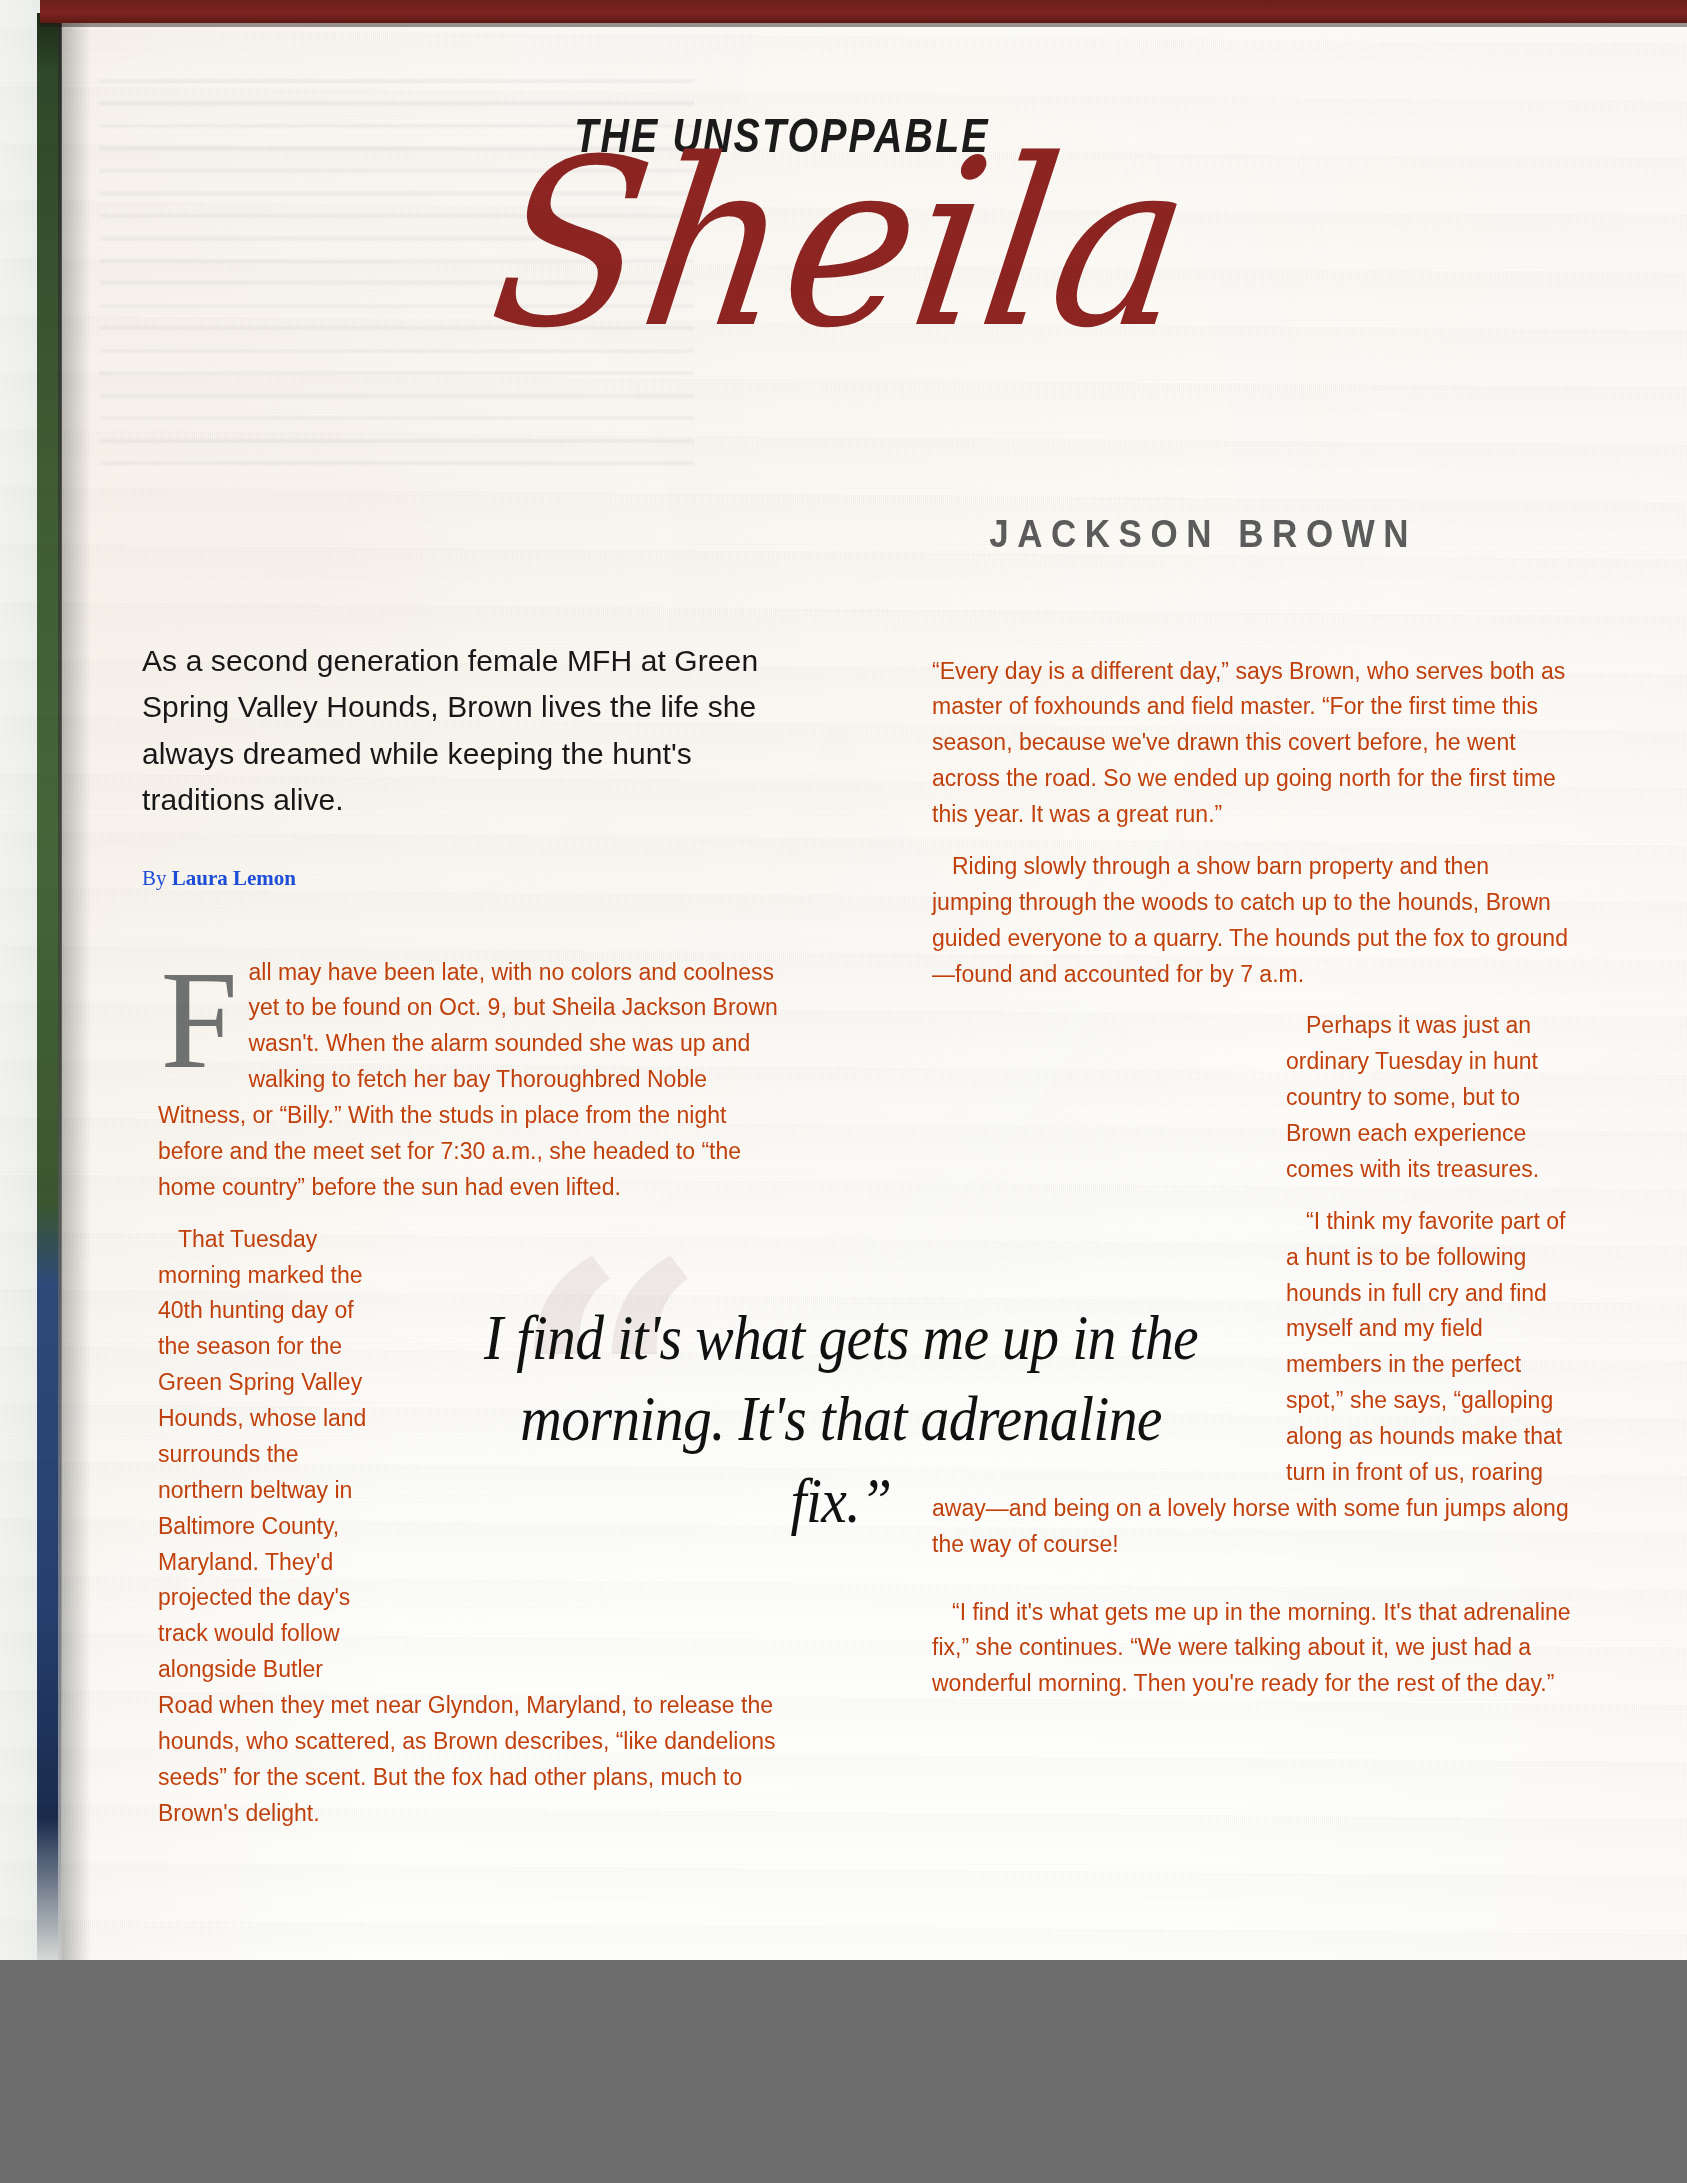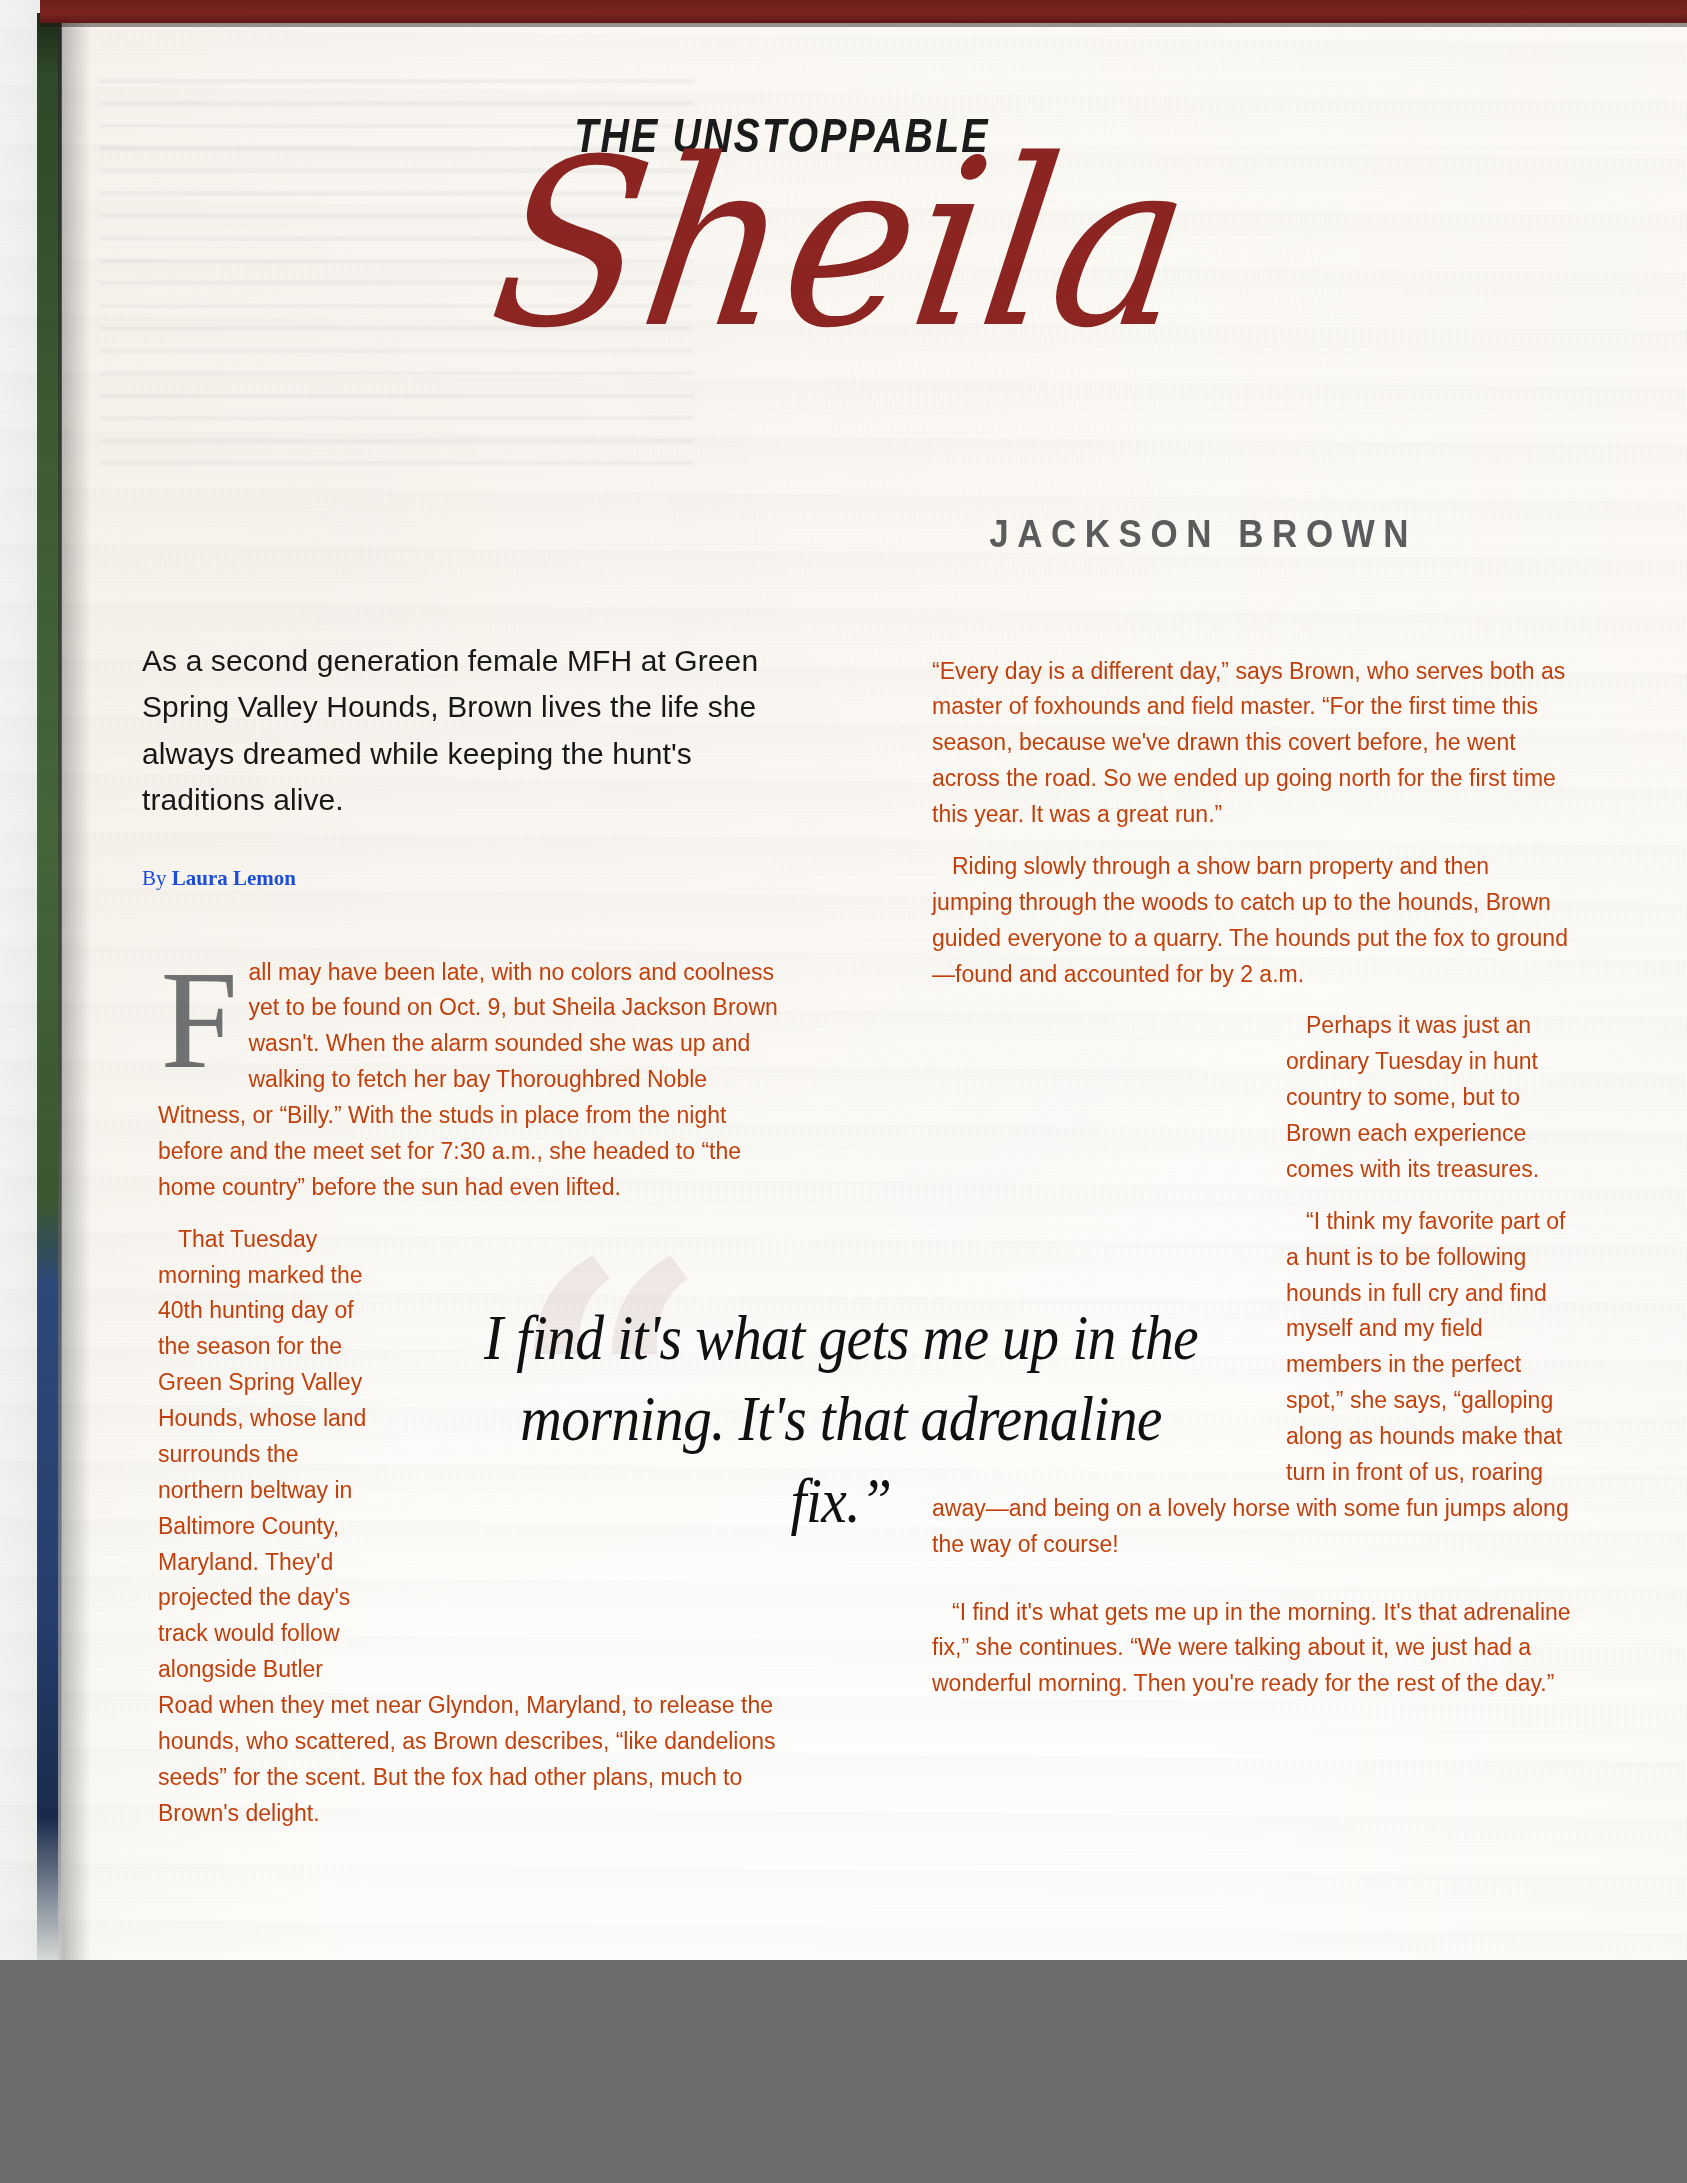--- a/index.html
+++ b/index.html
@@ -304,21 +304,21 @@
 
       <p class="body-p">That Tuesday morning marked the 40th hunting day of the season for the Green Spring Valley Hounds, whose land surrounds the northern beltway in Baltimore County, Maryland. They'd projected the day's track would follow alongside Butler Road when they met near Glyndon, Maryland, to release the hounds, who scattered, as Brown describes, “like dandelions seeds” for the scent. But the fox had other plans, much to Brown's delight.</p>
 
       <div class="flow-clear"></div>
     </div>
 
     <div class="col-right">
 
       <p class="body-p first">“Every day is a different day,” says Brown, who serves both as master of foxhounds and field master. “For the first time this season, because we've drawn this covert before, he went across the road. So we ended up going north for the first time this year. It was a great run.”</p>
 
-      <p class="body-p">Riding slowly through a show barn property and then jumping through the woods to catch up to the hounds, Brown guided everyone to a quarry. The hounds put the fox to ground—found and accounted for by 2 a.m.</p>
+      <p class="body-p">Riding slowly through a show barn property and then jumping through the woods to catch up to the hounds, Brown guided everyone to a quarry. The hounds put the fox to ground—found and accounted for by 7 a.m.</p>
 
 
       <div class="quote-notch-right"></div>
 
       <p class="body-p">Perhaps it was just an ordinary Tuesday in hunt country to some, but to Brown each experience comes with its treasures.</p>
 
       <p class="body-p">“I think my favorite part of a hunt is to be following hounds in full cry and find myself and my field members in the perfect spot,” she says, “galloping along as hounds make that turn in front of us, roaring away—and being on a lovely horse with some fun jumps along the way of course!</p>
 
       <div class="flow-clear"></div>
 

